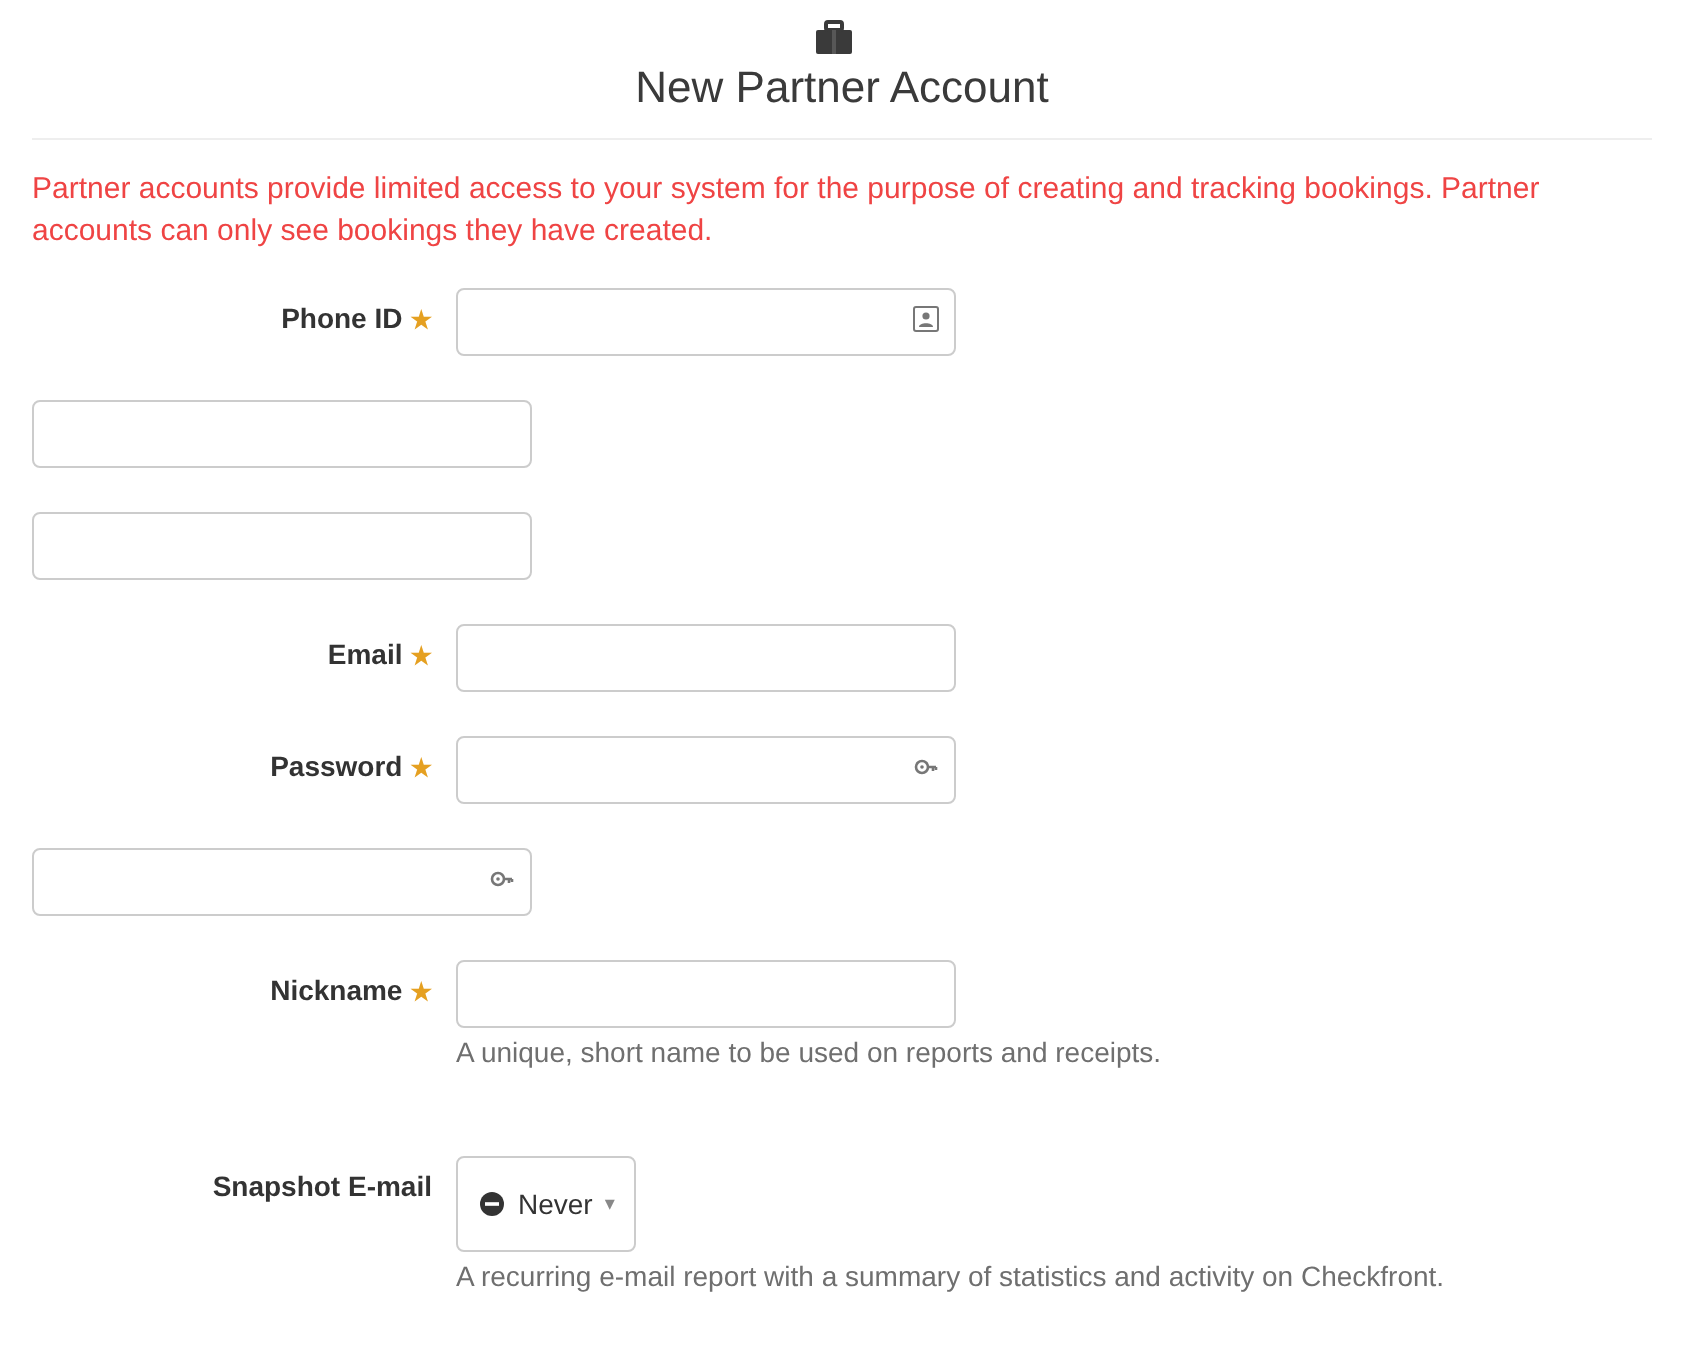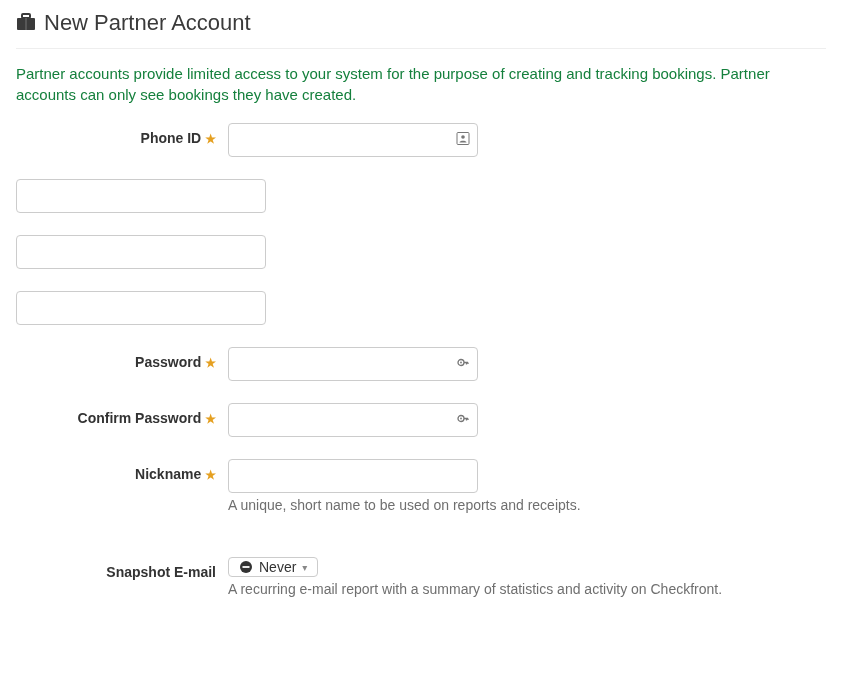--- a/index.html
+++ b/index.html
@@ -9,29 +9,30 @@
     color: #333;
     background: #fff;
     width: 842px;
     padding: 0 16px 20px 16px;
   }
   .page-header {
     display: flex;
     align-items: center;
     padding: 10px 0 12px 0;
     border-bottom: 1px solid #eee;
+    flex-direction: column;
   }
   .page-header svg { margin-right: 8px; flex-shrink: 0; }
   .page-title {
     font-size: 22px;
     font-weight: 400;
     color: #3a3a3a;
   }
   .description {
-    color: #15803d;
+    color: #ef4444;
     font-size: 15px;
     line-height: 1.4;
     padding: 14px 0 18px 0;
   }
   .form-row {
     display: flex;
     align-items: flex-start;
     margin-bottom: 22px;
   }
   .form-label {
@@ -68,21 +69,21 @@
     font-size: 14px;
     margin-top: 4px;
   }
   .help-text a {
     color: #2a80c7;
     text-decoration: none;
   }
   .dropdown-btn {
     display: inline-flex;
     align-items: center;
-    height: 20px;
+    height: 48px;
     border: 1px solid #ccc;
     border-radius: 4px;
     background: #fff;
     padding: 0 10px;
     font-size: 14px;
     color: #333;
     cursor: pointer;
   }
   .dropdown-btn .minus-icon {
     display: inline-flex;
@@ -146,20 +147,23 @@
   </div>
 </div>
 
 <div class="form-row">
   <div class="form-control-wrap">
     <input type="text" class="form-input" value="" style="">
   </div>
 </div>
 
 <div class="form-row">
+  <div class="form-label">
+    <span>Email</span><span class="req">★</span>
+  </div>
   <div class="form-control-wrap">
     <input type="text" class="form-input" value="" style="">
   </div>
 </div>
 
 <div class="form-row">
   <div class="form-label">
     <span>Password</span><span class="req">★</span>
   </div>
   <div class="form-control-wrap">
@@ -170,23 +174,20 @@
           <circle cx="5" cy="7" r="3" fill="none" stroke="#777" stroke-width="1.3"></circle>
           <circle cx="5" cy="7" r="0.9" fill="#777"></circle>
           <path d="M8 7 L12 7 M10.5 7 L10.5 9 M12 7 L12 8.5" stroke="#777" stroke-width="1.3" fill="none"></path>
         </svg>
       </span>
     </div>
   </div>
 </div>
 
 <div class="form-row">
-  <div class="form-label">
-    <span>Confirm Password</span><span class="req">★</span>
-  </div>
   <div class="form-control-wrap">
     <div class="input-with-icon">
       <input type="password" class="form-input" value="" style="">
       <span class="trailing-icon">
         <svg width="14" height="14" viewBox="0 0 14 14">
           <circle cx="5" cy="7" r="3" fill="none" stroke="#777" stroke-width="1.3"></circle>
           <circle cx="5" cy="7" r="0.9" fill="#777"></circle>
           <path d="M8 7 L12 7 M10.5 7 L10.5 9 M12 7 L12 8.5" stroke="#777" stroke-width="1.3" fill="none"></path>
         </svg>
       </span>

